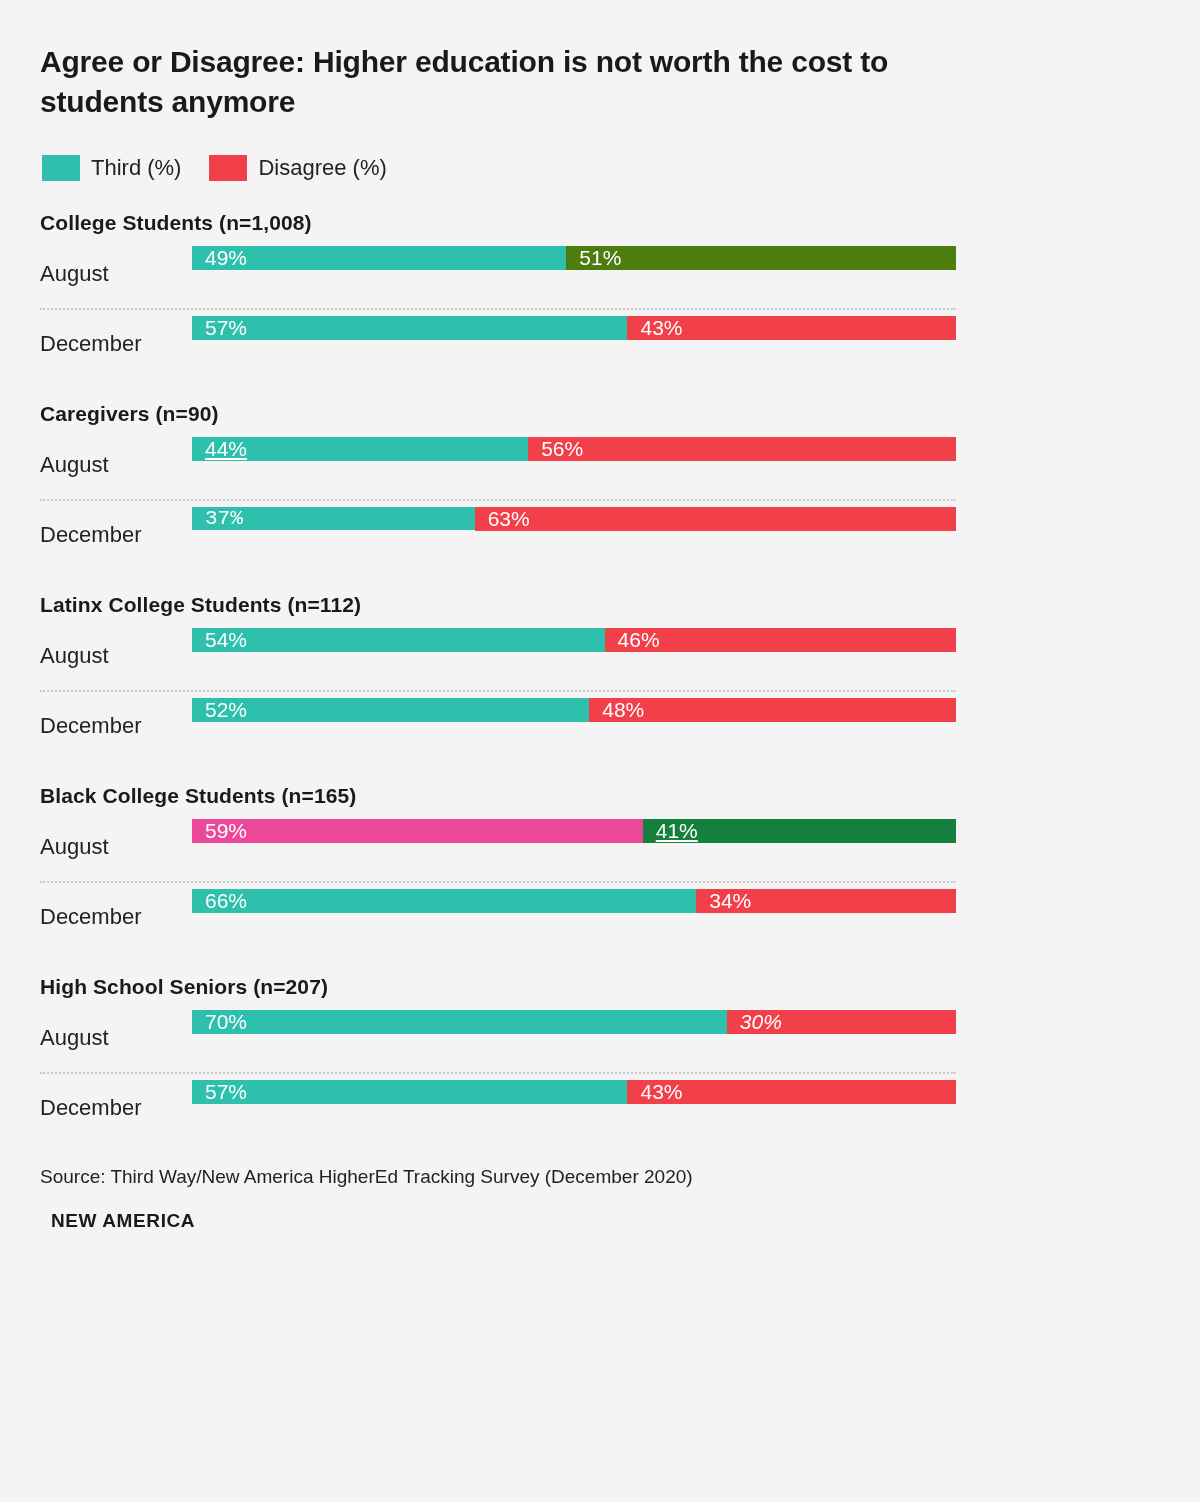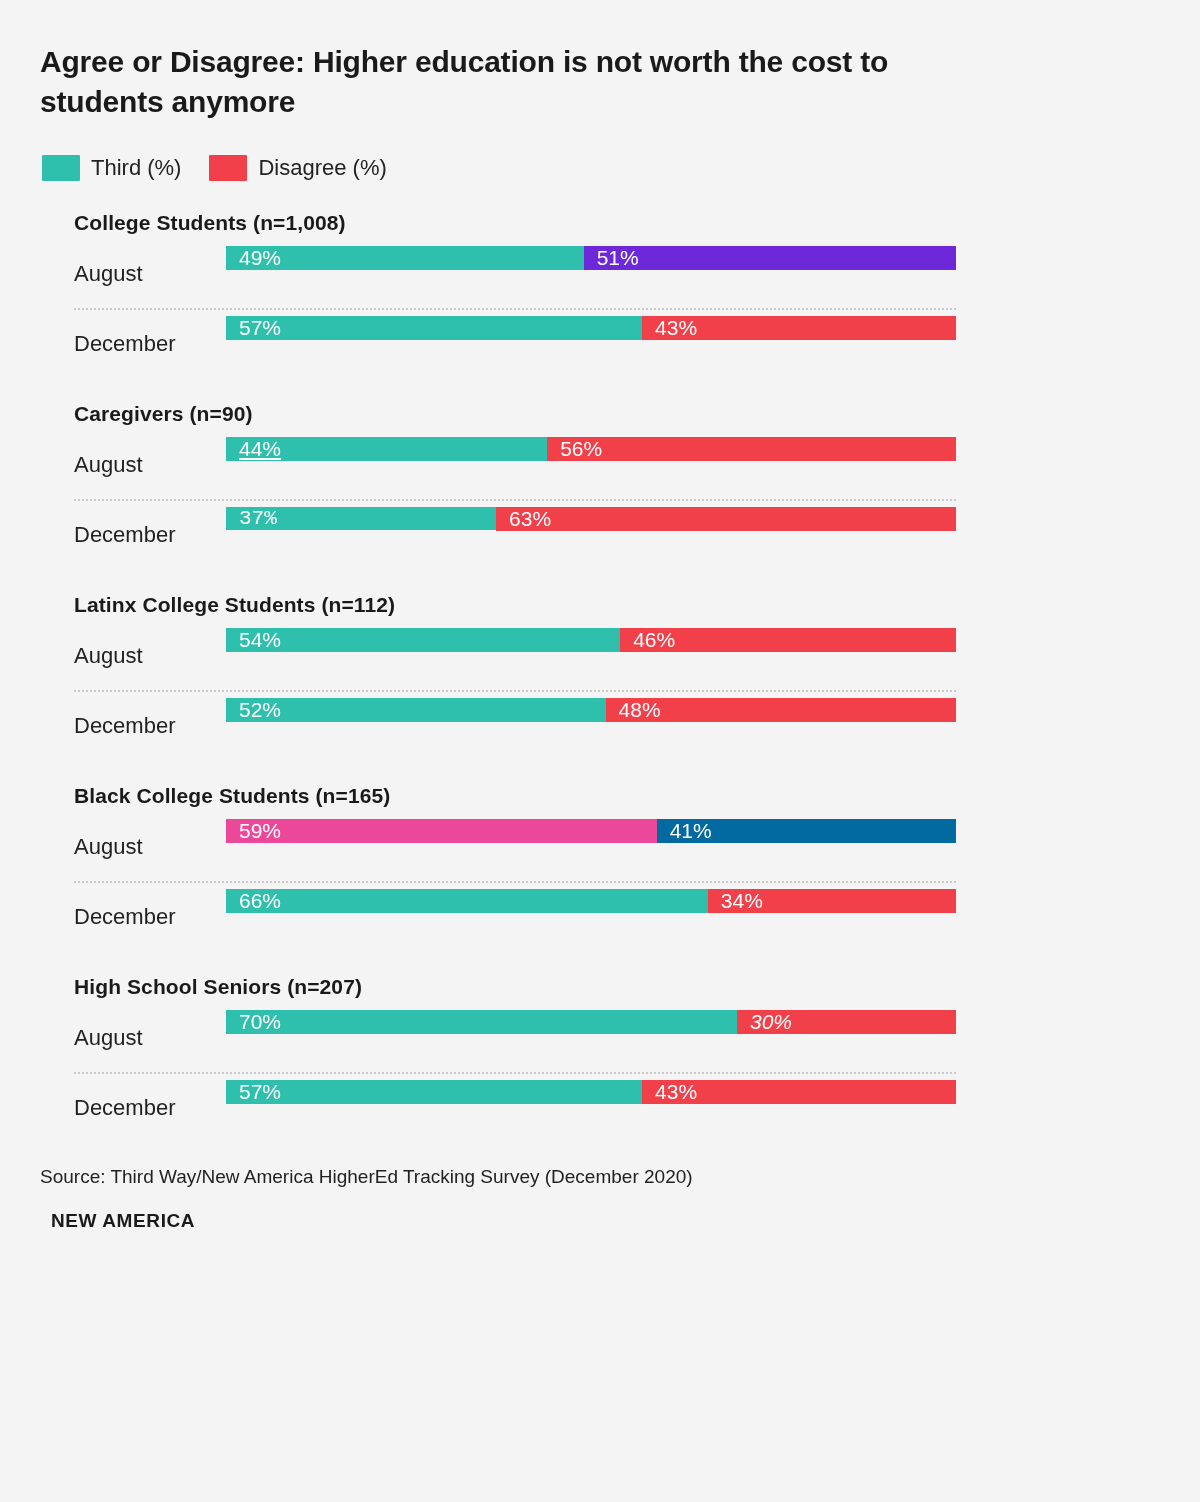--- a/index.html
+++ b/index.html
@@ -47,21 +47,20 @@
     width: 38px;
     height: 26px;
     border-radius: 1px;
   }
   .legend-label {
     font-size: 22px;
     color: #222222;
   }
   .group {
     margin-bottom: 30px;
-    margin-left: 34px;
   }
   .group:last-of-type {
     margin-bottom: 22px;
   }
   .group-title {
     font-size: 21px;
     font-weight: bold;
     color: #1a1a1a;
     letter-spacing: 0.1px;
     margin-bottom: 11px;
@@ -137,21 +136,21 @@
     </div>
   </div>
 
   <div id="groups">
       <div class="group">
         <div class="group-title">College Students (n=1,008)</div>
         <div class="row">
           <div class="row-label">August</div>
           <div class="row-bars">
             <div class="bar bar-agree" style="width: 49%; background: rgb(46, 191, 173);">49%</div>
-            <div class="bar bar-disagree" style="width: 51%; background: #6d28d9;">51%</div>
+            <div class="bar bar-disagree" style="width: 51%; background: #4d7c0f;">51%</div>
           </div>
         </div>
         <div class="row-sep"></div>
         <div class="row">
           <div class="row-label">December</div>
           <div class="row-bars">
             <div class="bar bar-agree" style="width: 57%; background: rgb(46, 191, 173);">57%</div>
             <div class="bar bar-disagree" style="width: 43%; background: rgb(242, 64, 74);">43%</div>
           </div>
         </div>
@@ -191,21 +190,21 @@
             <div class="bar bar-disagree" style="width: 48%; background: rgb(242, 64, 74);">48%</div>
           </div>
         </div>
       </div>
       <div class="group">
         <div class="group-title">Black College Students (n=165)</div>
         <div class="row">
           <div class="row-label">August</div>
           <div class="row-bars">
             <div class="bar bar-agree" style="width: 59%; background: #ec4899;">59%</div>
-            <div class="bar bar-disagree" style="width: 41%; background: #0369a1;">41%</div>
+            <div class="bar bar-disagree" style="width: 41%; background: #15803d; text-decoration: underline;">41%</div>
           </div>
         </div>
         <div class="row-sep"></div>
         <div class="row">
           <div class="row-label">December</div>
           <div class="row-bars">
             <div class="bar bar-agree" style="width: 66%; background: rgb(46, 191, 173);">66%</div>
             <div class="bar bar-disagree" style="width: 34%; background: rgb(242, 64, 74);">34%</div>
           </div>
         </div>

